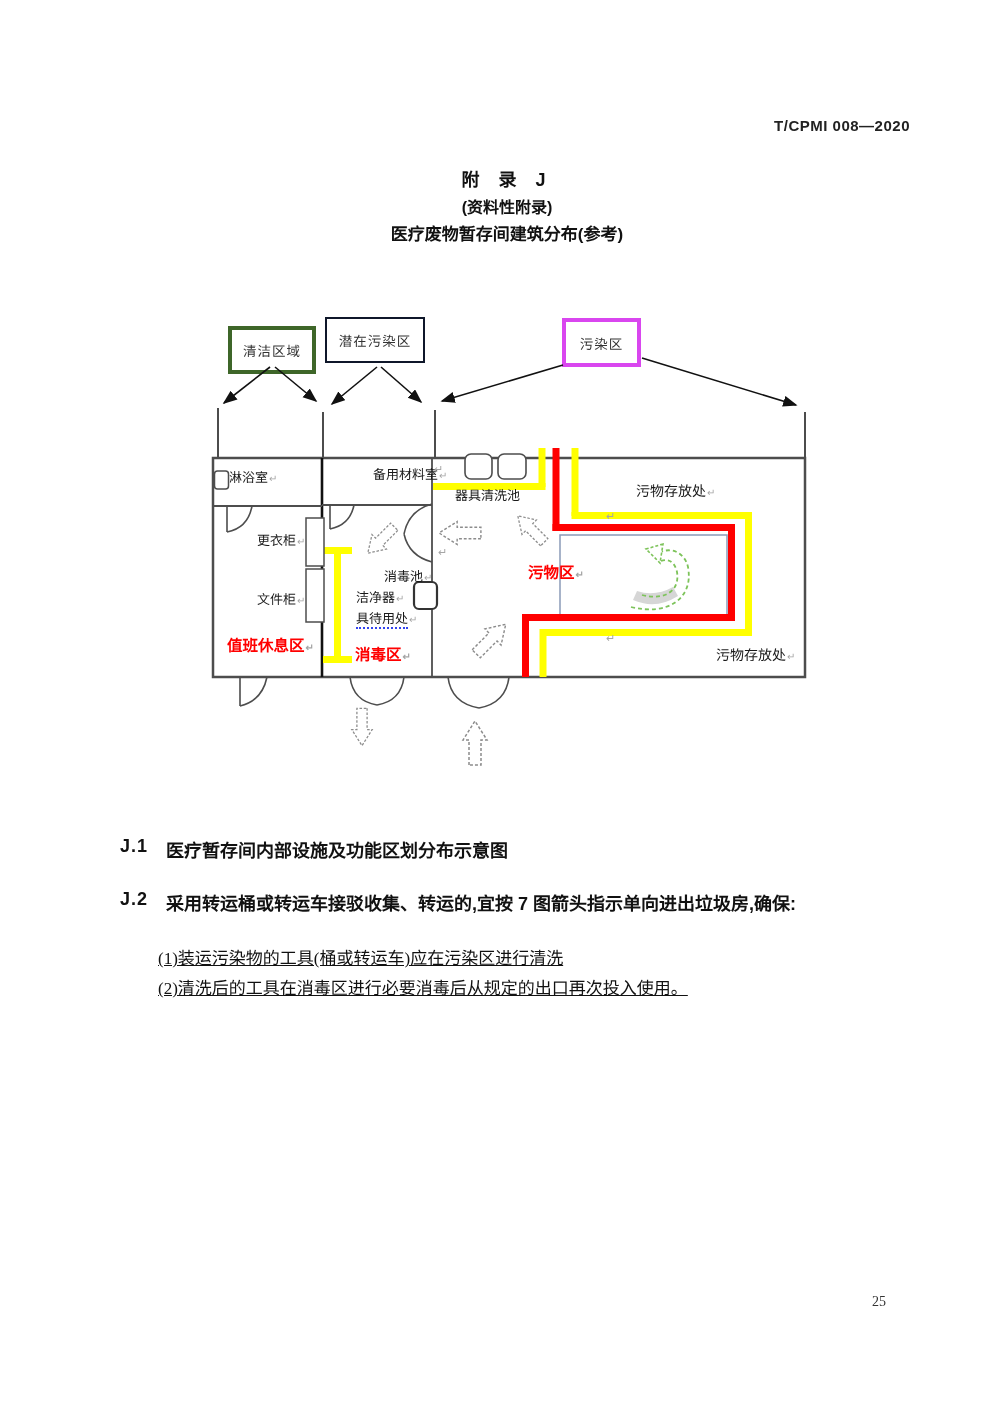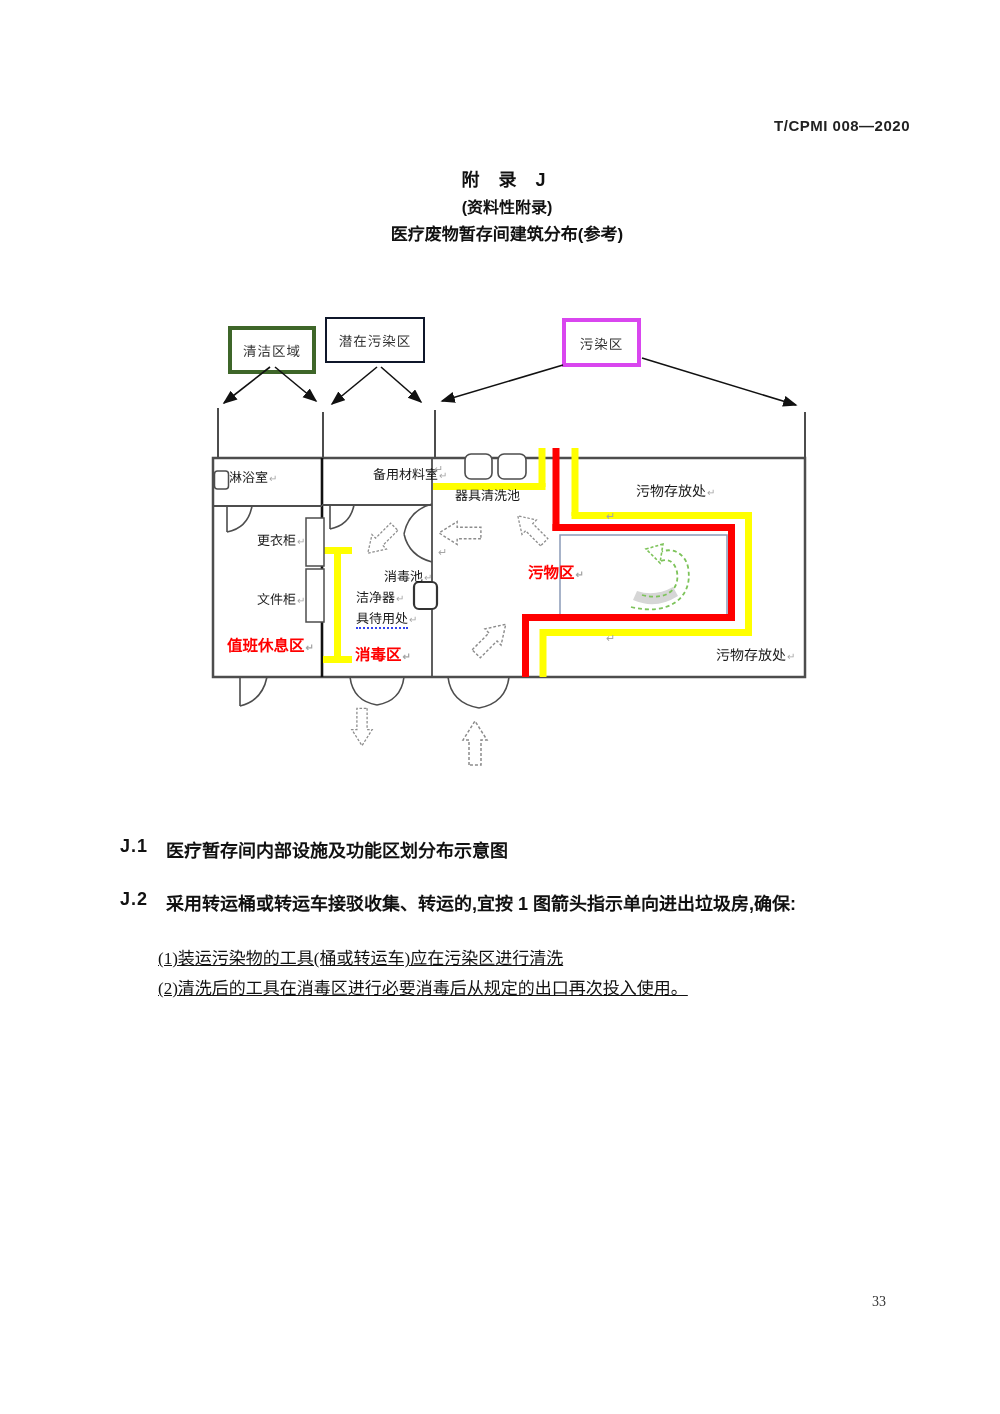--- a/index.html
+++ b/index.html
@@ -33,21 +33,21 @@
   .clause{display:flex;gap:18px;font-weight:bold;font-size:18px;color:#111;white-space:nowrap;}
   .clause .cnum{letter-spacing:1px;}
   .citem{font-family:"Liberation Serif",serif;font-size:17px;color:#111;white-space:nowrap;text-decoration:underline;}
 </style>
 </head>
 <body>
 
 <div id="page">
 
   <div class="abs std-code">T/CPMI 008—2020</div>
-  <div class="abs pageno">33</div>
+  <div class="abs pageno">25</div>
 
   <div class="abs title-line t1">附 录 J</div>
   <div class="abs title-line t2">(资料性附录)</div>
   <div class="abs title-line t3">医疗废物暂存间建筑分布(参考)</div>
 
   <div class="abs legend-box lg-clean">
     <span>清洁区域</span>
   </div>
   <div class="abs legend-box lg-pot">
     <span>潜在污染区</span>
@@ -190,18 +190,18 @@
   <div class="abs stray-rm" style="left:438px;top:546px;">↵</div>
   <div class="abs stray-rm" style="left:606px;top:510px;">↵</div>
   <div class="abs stray-rm" style="left:606px;top:632px;">↵</div>
 
   <div class="abs clause" style="left:120px;top:836px;">
     <span class="cnum">J.1</span>
     <span>医疗暂存间内部设施及功能区划分布示意图</span>
   </div>
   <div class="abs clause" style="left:120px;top:889px;justify-content:flex-end;">
     <span class="cnum">J.2</span>
-    <span>采用转运桶或转运车接驳收集、转运的,宜按 1 图箭头指示单向进出垃圾房,确保:</span>
+    <span>采用转运桶或转运车接驳收集、转运的,宜按 7 图箭头指示单向进出垃圾房,确保:</span>
   </div>
   <div class="abs citem" style="left:158px;top:944px;">(1)装运污染物的工具(桶或转运车)应在污染区进行清洗</div>
   <div class="abs citem" style="left:158px;top:974px;">(2)清洗后的工具在消毒区进行必要消毒后从规定的出口再次投入使用。</div>
 
 </div>
 
 </body></html>

